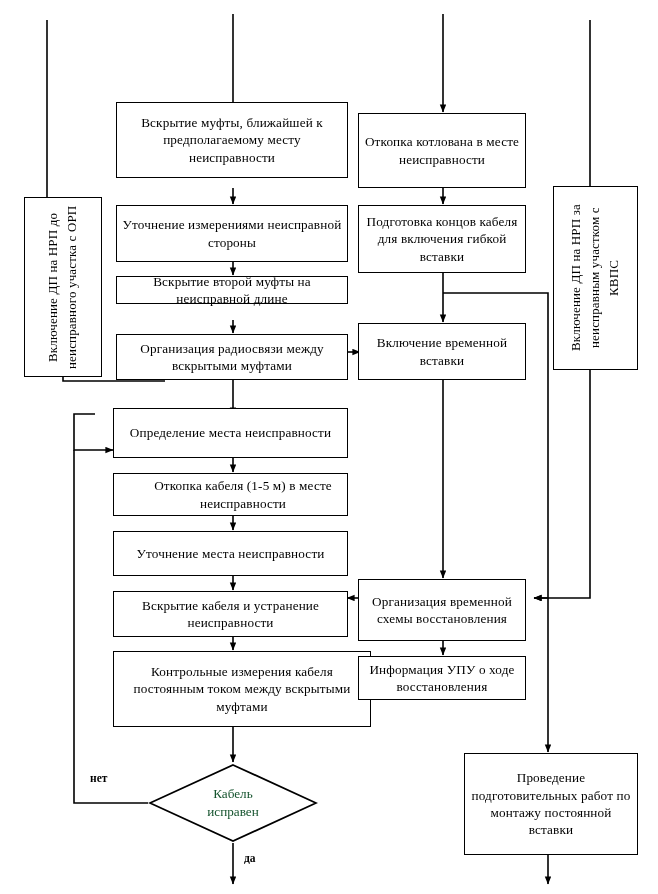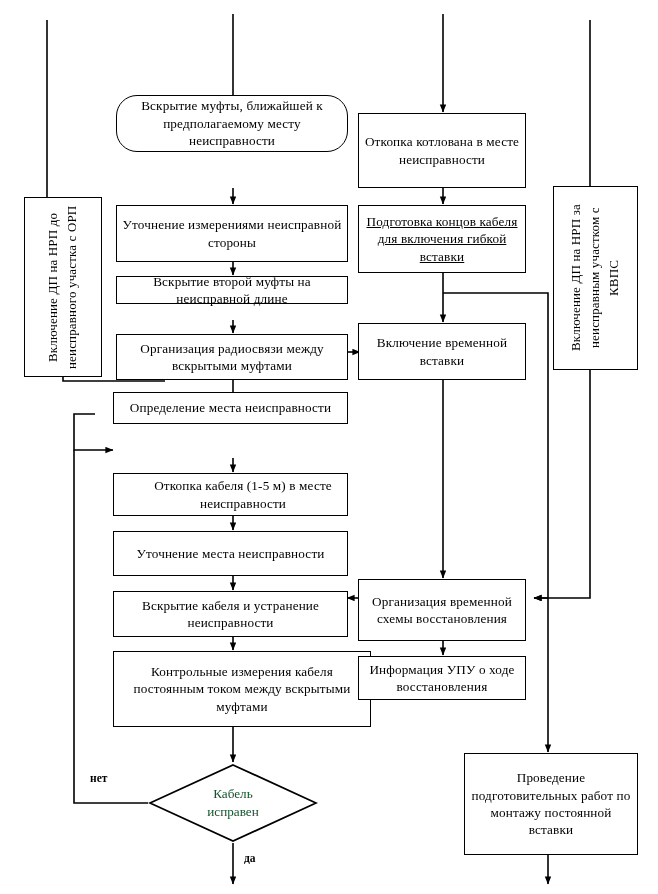--- a/index.html
+++ b/index.html
@@ -134,41 +134,41 @@
 
       <line x1="548" y1="855" x2="548" y2="884" marker-end="url(#ah)"></line>
 
     </g>
   </svg>
 
   <div class="node vert" style="left:24px; top:197px; width:78px; height:180px;">Включение ДП на НРП до неисправного участка с ОРП</div>
 
   <div class="node vert" style="left:553px; top:186px; width:85px; height:184px;">Включение ДП на НРП за неисправным участком с КВПС</div>
 
-  <div class="node" style="left:116px; top:95px; width:232px; height:57px;border-radius:21px;">Вскрытие муфты, ближайшей к предполагаемому месту неисправности</div>
+  <div class="node" style="left:116px; top:102px; width:232px; height:76px;">Вскрытие муфты, ближайшей к предполагаемому месту неисправности</div>
 
   <div class="node" style="left:116px; top:205px; width:232px; height:57px;">Уточнение измерениями неисправной стороны</div>
 
   <div class="node" style="left:116px; top:276px; width:232px; height:28px;">Вскрытие второй муфты на неисправной длине</div>
 
   <div class="node" style="left:116px; top:334px; width:232px; height:46px;">Организация радиосвязи между вскрытыми муфтами</div>
 
-  <div class="node" style="left:113px; top:392px; width:235px; height:32px;">Определение места неисправности</div>
+  <div class="node" style="left:113px; top:408px; width:235px; height:50px;">Определение места неисправности</div>
 
   <div class="node" style="left:113px; top:473px; width:235px; height:43px;padding-left:30px;">Откопка кабеля (1-5 м) в месте неисправности</div>
 
   <div class="node" style="left:113px; top:531px; width:235px; height:45px;">Уточнение места неисправности</div>
 
   <div class="node" style="left:113px; top:591px; width:235px; height:46px;">Вскрытие кабеля и устранение неисправности</div>
 
   <div class="node" style="left:113px; top:651px; width:258px; height:76px;">Контрольные измерения кабеля постоянным током между вскрытыми муфтами</div>
 
   <div class="node" style="left:358px; top:113px; width:168px; height:75px;">Откопка котлована в месте неисправности</div>
 
-  <div class="node" style="left:358px; top:205px; width:168px; height:68px;text-decoration:underline;">Подготовка концов кабеля для включения гибкой вставки</div>
+  <div class="node" style="left:358px; top:205px; width:168px; height:68px;">Подготовка концов кабеля для включения гибкой вставки</div>
 
   <div class="node" style="left:358px; top:323px; width:168px; height:57px;">Включение временной вставки</div>
 
   <div class="node" style="left:358px; top:579px; width:168px; height:62px;">Организация временной схемы восстановления</div>
 
   <div class="node" style="left:358px; top:656px; width:168px; height:44px;">Информация УПУ о ходе восстановления</div>
 
   <div class="node" style="left:464px; top:753px; width:174px; height:102px;">Проведение подготовительных работ по монтажу постоянной вставки</div>
 
   <div class="diamond-wrap" style="left:148px; top:763px; width:170px; height:80px;">

